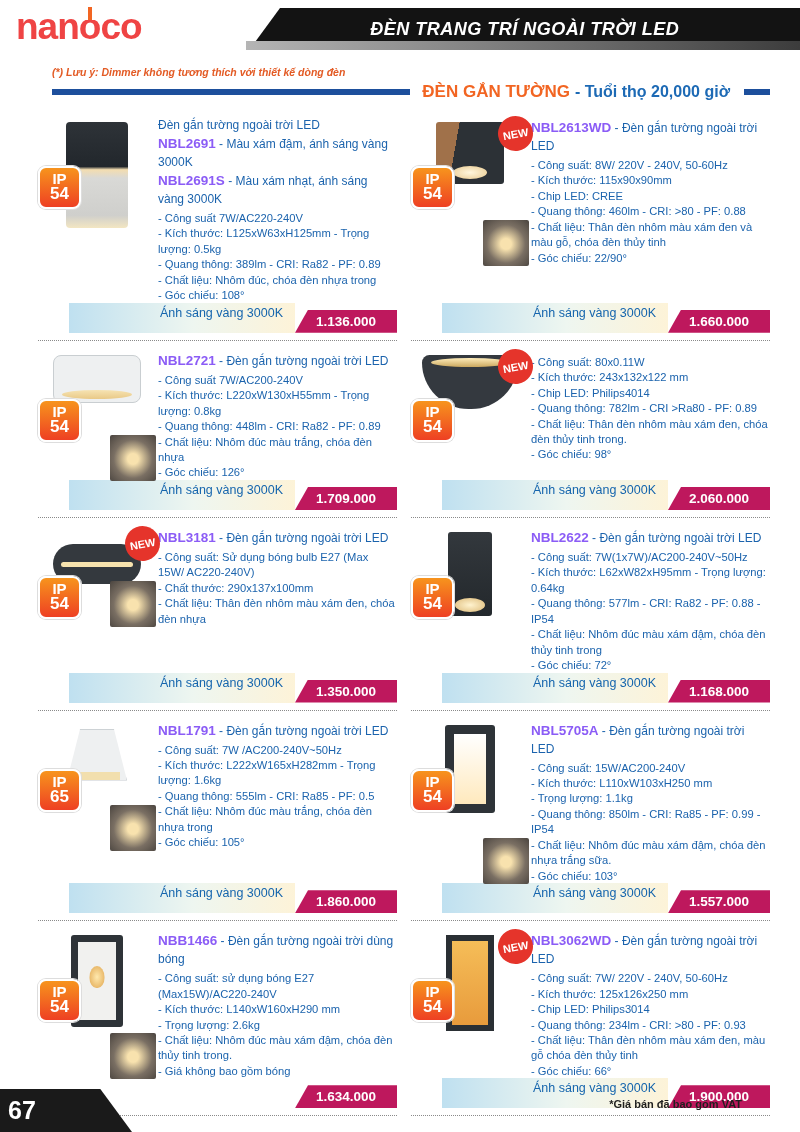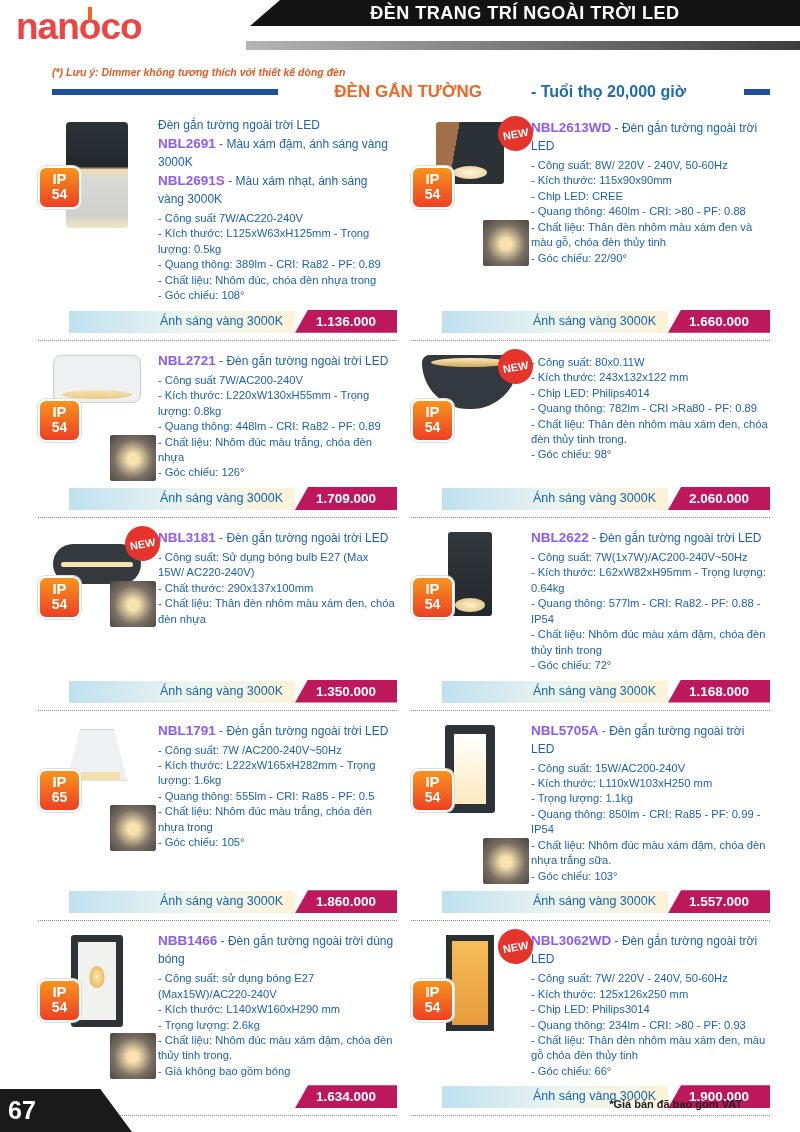--- a/index.html
+++ b/index.html
@@ -4,57 +4,57 @@
 <style>
   html,body{margin:0;padding:0;background:#fff;}
   .page{position:relative;width:800px;height:1132px;background:#fff;overflow:hidden;
         font-family:"Liberation Sans",sans-serif;}
   
   .hdr{position:relative;height:52px;}
   .logo{position:absolute;left:16px;top:6px;font-size:37px;font-weight:800;color:#ef4444;letter-spacing:-1px;}
   .p-o{position:relative;display:inline-block;}
   .p-o::after{content:"";position:absolute;left:50%;top:1px;transform:translateX(-50%);
       width:4px;height:13px;background:#f26522;border-left:3px solid #fff;border-right:3px solid #fff;}
-  .banner{position:absolute;left:250px;right:0;top:0;height:26px;background:#131313;
+  .banner{position:absolute;left:250px;right:0;top:8px;height:41px;background:#131313;
       clip-path:polygon(30px 0,100% 0,100% 100%,0 100%);
-      display:flex;align-items:center;justify-content:center;}
+      display:flex;align-items:center;justify-content:center;font-style:italic;}
   .banner-t{color:#fff;font-size:19px;font-weight:700;letter-spacing:.5px;transform:scaleX(.95);}
   .gray-strip{position:absolute;left:246px;right:0;top:41px;height:9px;
       background:linear-gradient(90deg,#b5b5b5,#3c3c3c);}
   .note{margin:14px 0 0 52px;font-size:10.5px;font-style:italic;color:#e35b25;font-weight:600;}
   
-  .sec{display:flex;align-items:center;margin:4px 30px 6px 52px;gap:44px;}
+  .sec{display:flex;align-items:center;margin:4px 30px 6px 52px;}
   .sec .line{flex:1;height:6px;background:#1d4f9c;margin-right:12px;}
   .sec .t{font-size:17px;font-weight:800;color:#f26522;white-space:nowrap;}
   .sec .s{font-size:16px;font-weight:700;color:#1d6ab5;white-space:nowrap;margin-left:5px;}
   .sec .dash{width:26px;height:6px;background:#1d4f9c;margin-left:14px;}
   
   .grid{display:grid;grid-template-columns:1fr 1fr;column-gap:14px;margin:0 30px 0 38px;}
   
   .card{position:relative;border-bottom:1px dotted #8a8a8a;padding:6px 0 7px 0;min-height:118px;
         display:flex;flex-direction:column;justify-content:space-between;}
   .card-main{display:flex;}
   .img-zone{width:118px;flex-shrink:0;position:relative;}
   .text-zone{flex:1;padding:4px 2px 0 2px;}
   .ip-badge{position:absolute;left:0;top:4px;width:39px;height:39px;border-radius:8px;
       background:linear-gradient(180deg,#f7941d,#ee4023);border:2px solid #fff;
       box-shadow:0 0 0 1px #ddd;color:#fff;text-align:center;z-index:3;margin-top:48px;}
   .ip-badge .ip-t{display:block;font-size:15px;font-weight:800;line-height:17px;margin-top:2px;}
-  .ip-badge .ip-n{display:block;font-size:14px;font-weight:700;line-height:14px;}
+  .ip-badge .ip-n{display:block;font-size:17px;font-weight:700;line-height:14px;}
   .new-badge{position:absolute;right:-4px;top:2px;width:35px;height:35px;border-radius:50%;
       background:#e5342b;color:#fff;font-size:11px;font-weight:800;display:flex;align-items:center;
       justify-content:center;transform:rotate(-10deg);z-index:3;}
   .pre-title{font-size:12px;color:#1b63ad;margin-bottom:2px;}
   .model-line{margin-bottom:1px;}
   .code{font-weight:800;color:#8b5cf6;font-size:13.5px;}
   .mdesc{font-size:12px;color:#1b63ad;}
   .specs{margin-top:4px;}
   .spec-line{font-size:11.2px;color:#1b63ad;line-height:1.38;}
   .bar-row{display:flex;justify-content:flex-end;align-items:flex-end;margin-top:5px;height:24px;}
-  .light-bar{flex:0 0 auto;width:63%;height:22px;line-height:21px;text-align:right;padding-right:12px;
+  .light-bar{flex:0 0 auto;width:63%;height:30px;line-height:21px;text-align:right;padding-right:12px;
       background:linear-gradient(90deg,#bfe0f0,#eef6f0 55%,#fdf3d8);color:#1565ad;font-size:12.5px;box-sizing:border-box;}
   .price-box{width:102px;height:23px;line-height:23px;background:#be185d;color:#fff;font-weight:800;
       font-size:13.5px;text-align:center;clip-path:polygon(13px 0,100% 0,100% 100%,0 100%);}
   
   .lamp{position:relative;margin:8px auto 0 auto;}
   .lamp::after{content:"";position:absolute;}
   .k-cube2{width:62px;height:106px;border-radius:4px;
      background:linear-gradient(180deg,#2e3338 0,#22272c 42%,#f3ddb0 45%,#d9d9d6 53%,#cfcfcc 88%,#f3e6c2 100%);}
   .k-woodcube{width:68px;height:62px;border-radius:3px;background:linear-gradient(100deg,#a0714a 0 30%,#2c3136 30%);}
   .k-woodcube::after{bottom:5px;left:50%;transform:translateX(-50%);width:34px;height:13px;border-radius:50%;

